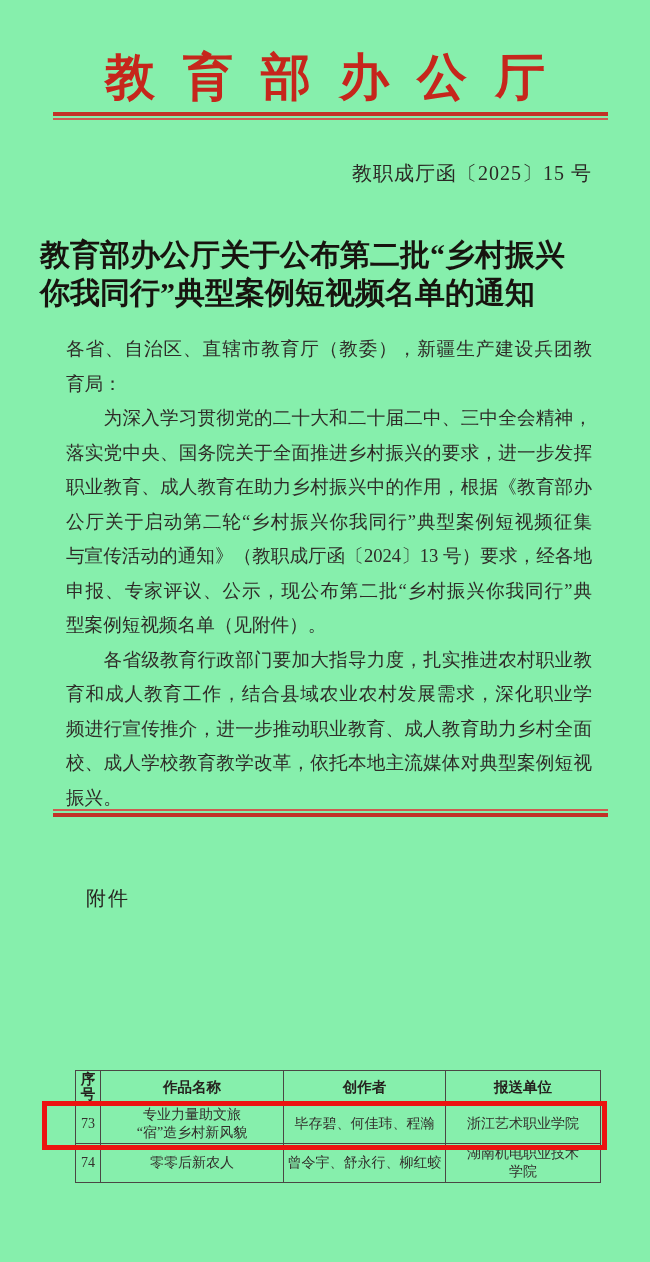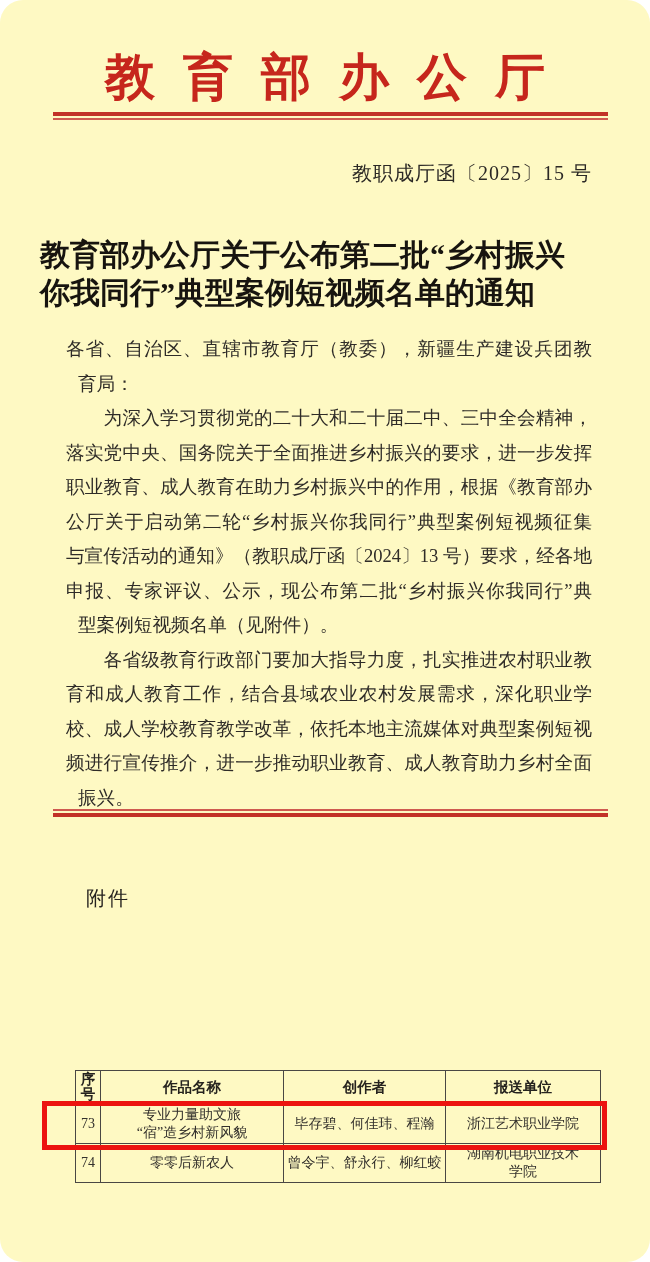--- a/index.html
+++ b/index.html
@@ -1,17 +1,17 @@
 <!DOCTYPE html>
 <html><head>
 <meta charset="utf-8">
 <style>
   html,body{margin:0;padding:0;background:#ffffff;}
-  .page{position:relative;width:650px;height:1262px;background:#fef9c3;overflow:hidden;
-        font-family:"Liberation Serif","DejaVu Serif",serif;color:#2e2b28;border-radius:23px;}
+  .page{position:relative;width:650px;height:1262px;background:#86efac;overflow:hidden;
+        font-family:"Liberation Serif","DejaVu Serif",serif;color:#2e2b28;}
 
   
   .letterhead{position:absolute;top:47px;left:0;width:650px;height:60px;line-height:60px;
               text-align:center;font-size:50px;font-weight:700;color:#c6261c;
               letter-spacing:28px;padding-left:28px;box-sizing:border-box;
               font-family:"Liberation Serif","DejaVu Serif",serif;}
 
   
   .rule{position:absolute;left:53px;width:555px;}
   .rule .thick{height:4px;background:#c23227;}
@@ -23,21 +23,21 @@
   .docnum{position:absolute;top:160px;right:58px;font-size:20px;color:#2b2825;
           letter-spacing:1px;}
 
   .doc-title{position:absolute;top:236px;left:40px;width:570px;text-align:left;
              font-size:30px;font-weight:700;line-height:38px;color:#17140f;}
 
   .body-text{position:absolute;top:332px;left:66px;width:526px;font-size:18.6px;
              color:#2f2c28;}
   .bline{height:34.5px;line-height:34.5px;text-align:justify;text-align-last:justify;
          overflow:hidden;white-space:nowrap;}
-  .bline.end{text-align-last:left;margin-left:12px;}
+  .bline.end{text-align-last:left;}
 
   .attach-label{position:absolute;top:886px;left:86px;font-size:20px;line-height:24px;
                 color:#26231f;font-family:"Liberation Sans","DejaVu Sans",sans-serif;
                 letter-spacing:2px;}
 
   .attach-title{position:absolute;top:948px;left:40px;width:570px;text-align:center;
                 font-size:28px;font-weight:700;line-height:39px;color:#17140f;}
 
   
   .roster{position:absolute;top:1070px;left:75px;}
@@ -85,22 +85,22 @@
     <div class="bline end">育局：</div>
     <div class="bline">　　为深入学习贯彻党的二十大和二十届二中、三中全会精神，</div>
     <div class="bline">落实党中央、国务院关于全面推进乡村振兴的要求，进一步发挥</div>
     <div class="bline">职业教育、成人教育在助力乡村振兴中的作用，根据《教育部办</div>
     <div class="bline">公厅关于启动第二轮“乡村振兴你我同行”典型案例短视频征集</div>
     <div class="bline">与宣传活动的通知》（教职成厅函〔2024〕13 号）要求，经各地</div>
     <div class="bline">申报、专家评议、公示，现公布第二批“乡村振兴你我同行”典</div>
     <div class="bline end">型案例短视频名单（见附件）。</div>
     <div class="bline">　　各省级教育行政部门要加大指导力度，扎实推进农村职业教</div>
     <div class="bline">育和成人教育工作，结合县域农业农村发展需求，深化职业学</div>
+    <div class="bline">频进行宣传推介，进一步推动职业教育、成人教育助力乡村全面</div>
     <div class="bline">校、成人学校教育教学改革，依托本地主流媒体对典型案例短视</div>
-    <div class="bline">频进行宣传推介，进一步推动职业教育、成人教育助力乡村全面</div>
     <div class="bline end">振兴。</div>
   </div>
 
   <div class="rule rule-bottom">
     <div class="thin"></div>
     <div class="gap"></div>
     <div class="thick"></div>
   </div>
 
   <div class="attach-label">附件</div>

